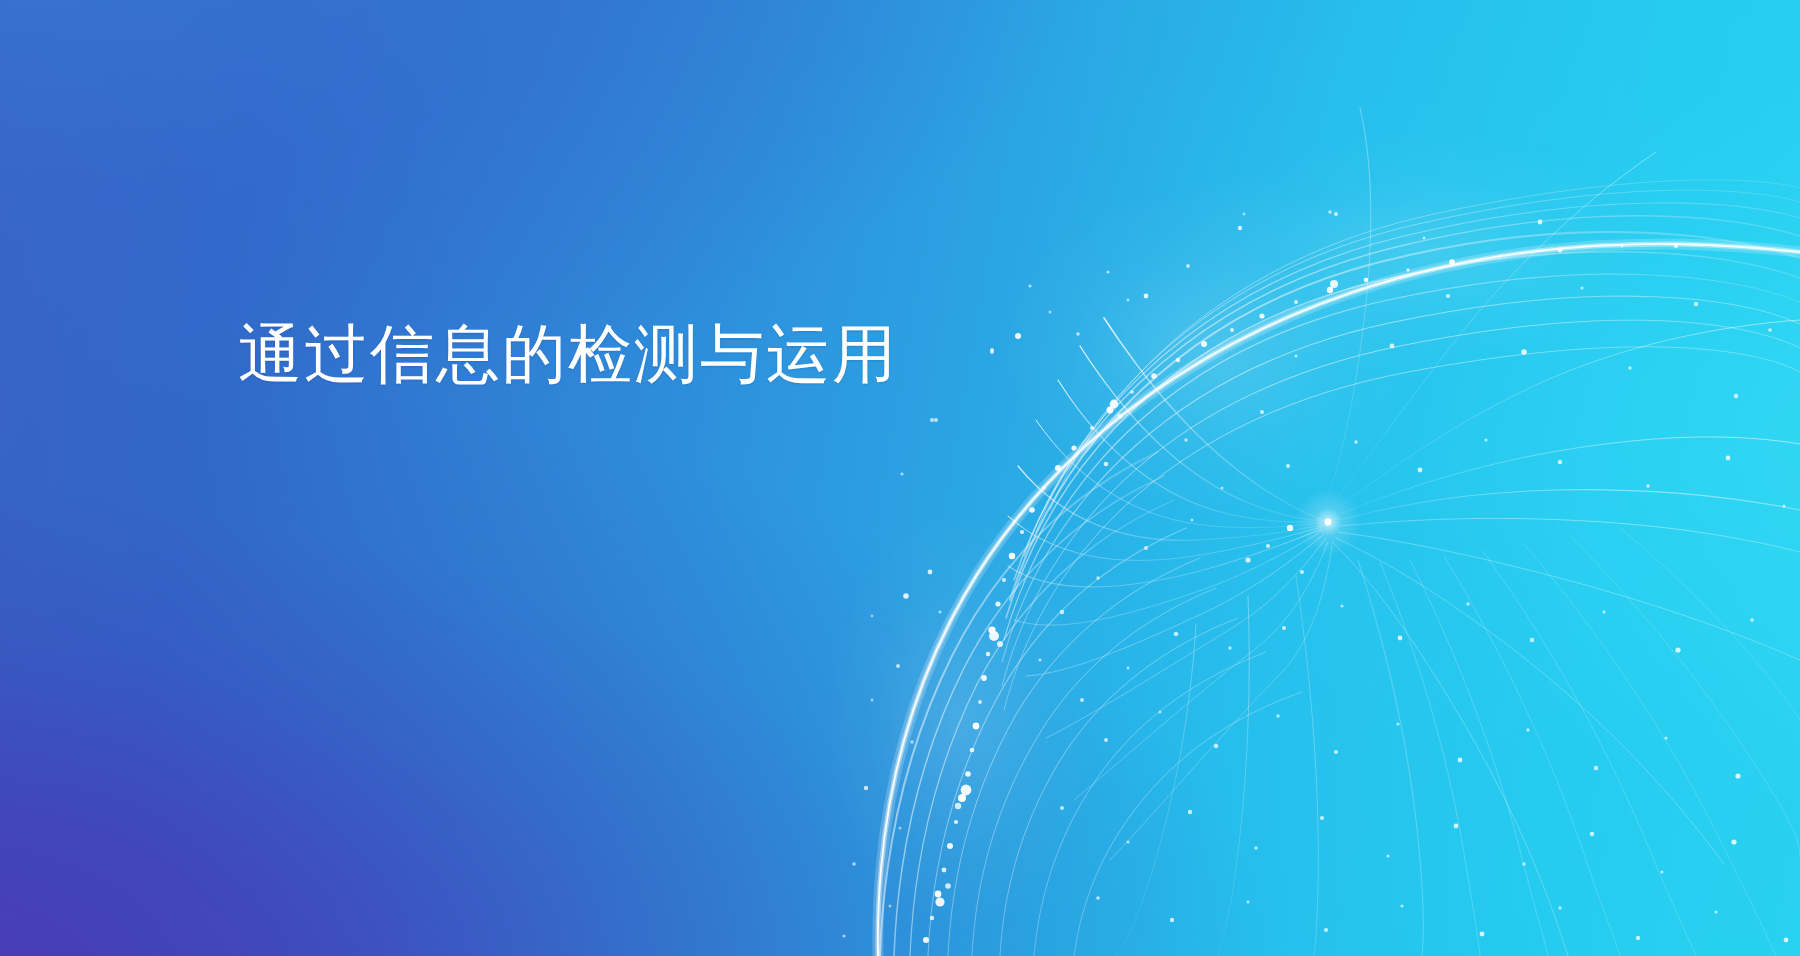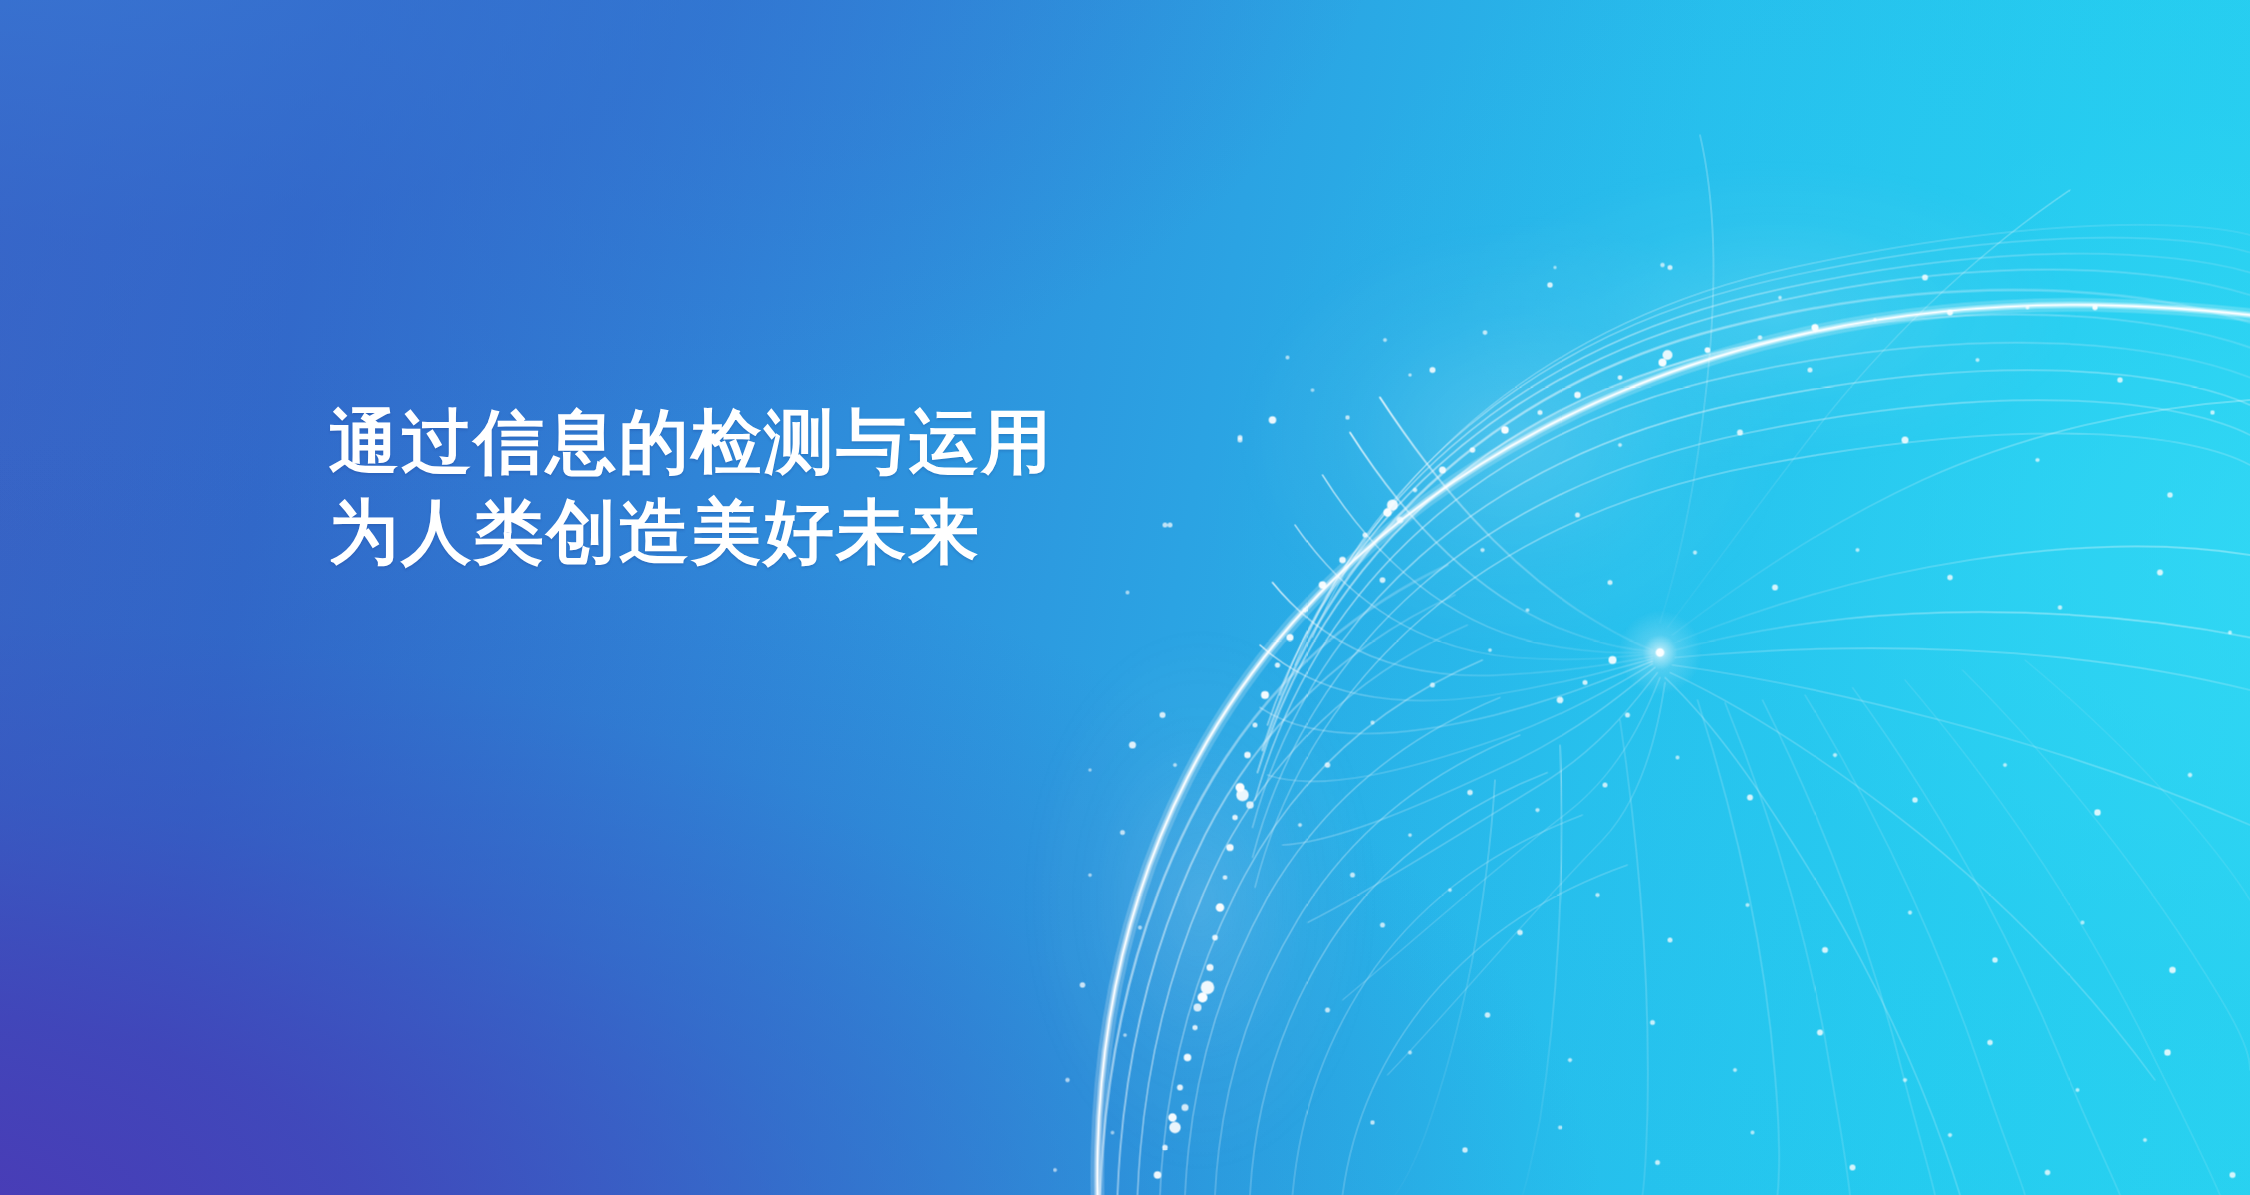--- a/index.html
+++ b/index.html
@@ -73,27 +73,26 @@
   
   .headline {
     position: absolute;
     left: 238px;
     top: 318px;
     z-index: 5;
   }
   .headline-line {
     display: block;
     color: #ffffff;
-    font-size: 56px;
+    font-size: 64px;
     line-height: 72px;
-    font-weight: 700;
+    font-weight: 400;
     letter-spacing: 2.0px;
     white-space: nowrap;
     text-shadow: 0 1px 2px rgba(22, 46, 120, 0.18);
-    margin-left: 25px;
   }
 </style>
 </head>
 <body>
 
 <div class="banner">
 
   <div class="bg-base"></div>
   <div class="bg-violet"></div>
   <div class="bg-topleft"></div>
@@ -382,16 +381,15 @@
           <circle cx="890" cy="906" r="1.5" opacity=".55"></circle>
           <circle cx="844" cy="936" r="1.6" opacity=".58"></circle>
         </g>
 
       </g>
     </svg>
   </div>
 
   <div class="headline">
     <span class="headline-line">通过信息的检测与运用</span>
-    <span class="headline-line">为人类创造美好未来</span>
   </div>
 
 </div>
 
 </body></html>

